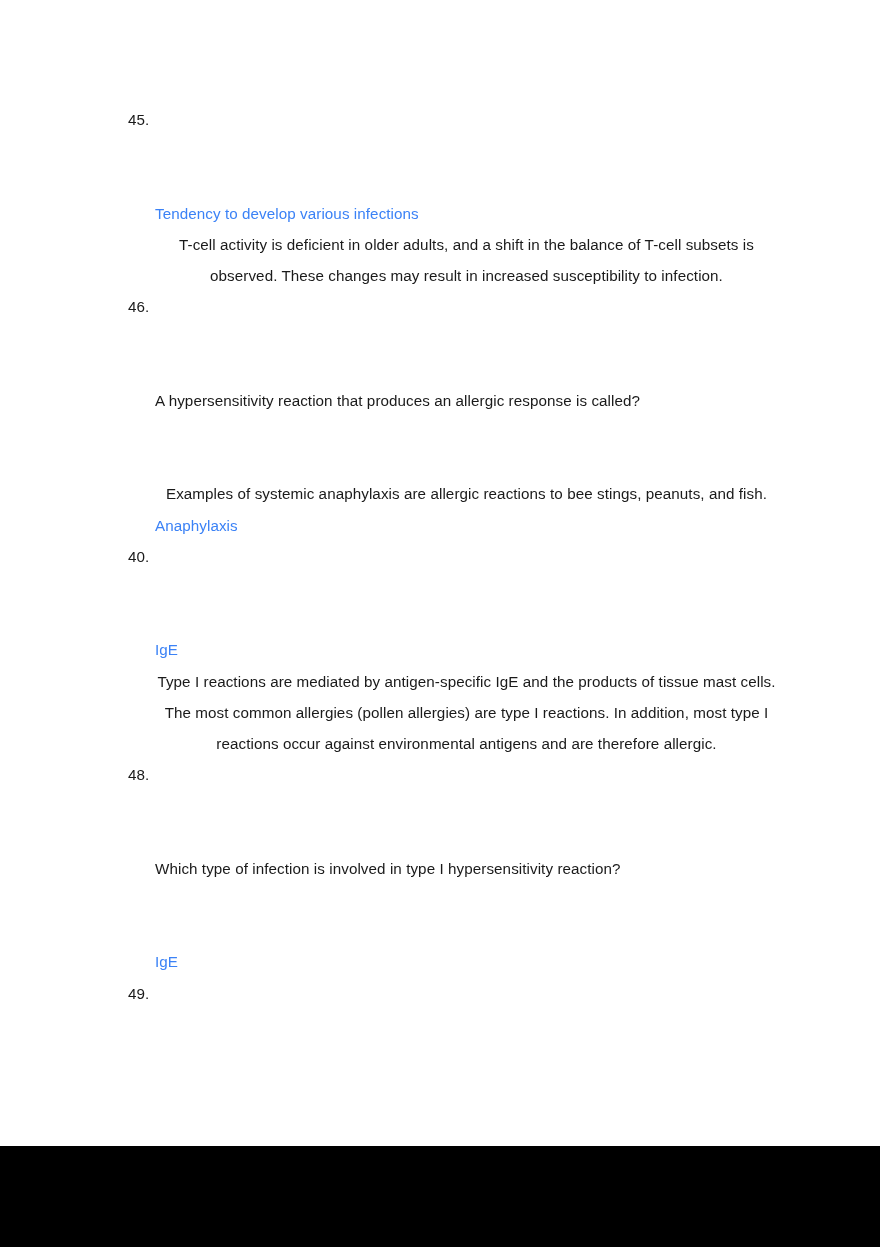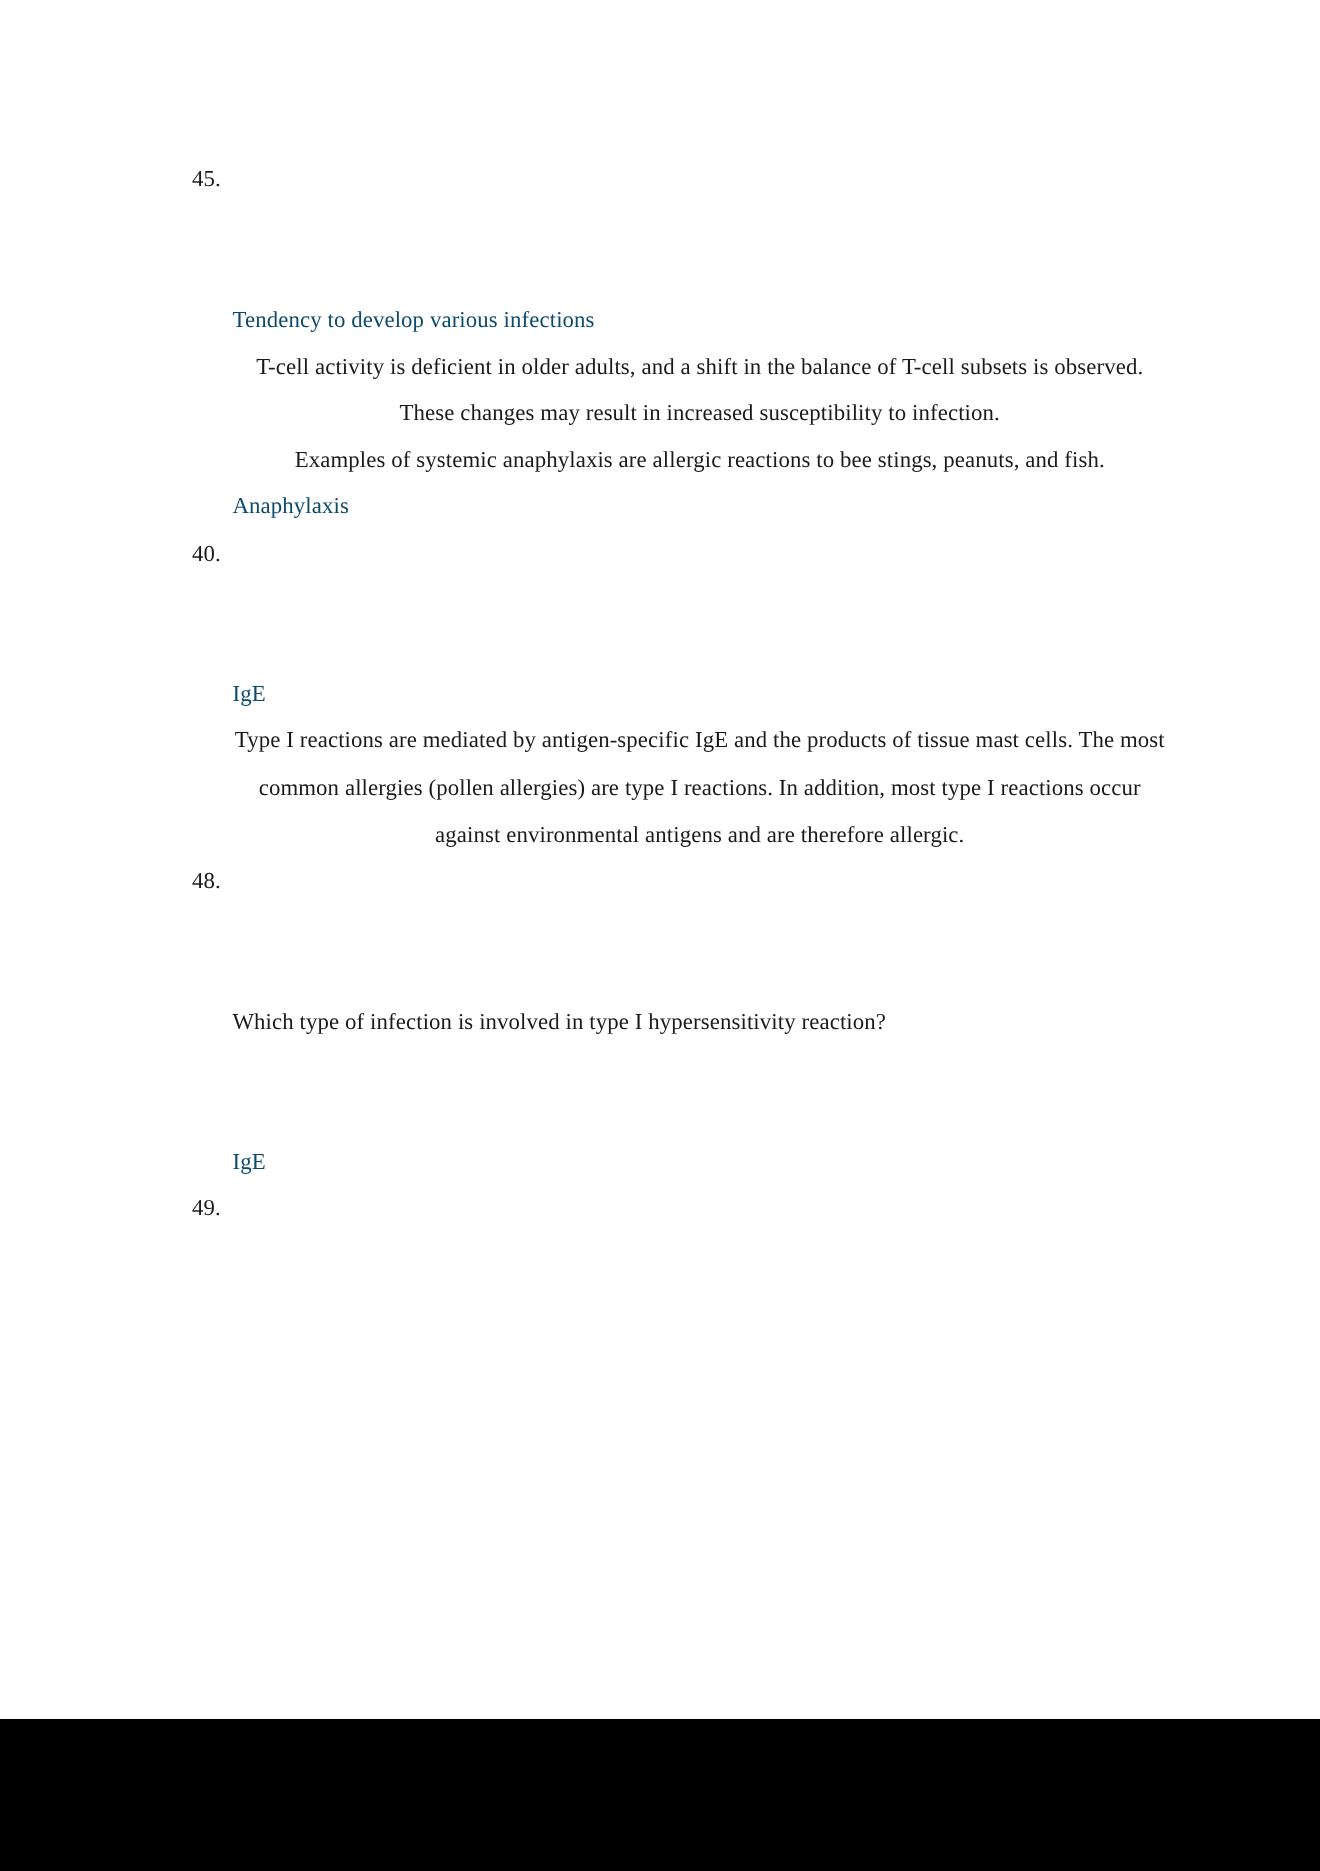--- a/index.html
+++ b/index.html
@@ -32,21 +32,20 @@
   .qa-block {
     margin: 0;
     padding: 0;
   }
   .line {
     font-size: 15.2px;
     line-height: 31.2px;
     color: #1a1a1a;
     letter-spacing: 0.005em;
     white-space: pre-wrap;
-    font-family: Liberation Serif, serif;
   }
   .question {
     position: relative;
     padding-left: 27px;
     color: #1a1a1a;
   }
   .qnum {
     position: absolute;
     left: 0;
     top: 0;
@@ -54,21 +53,21 @@
     text-align: left;
     font-size: 15.2px;
     line-height: 31.2px;
     color: #1a1a1a;
   }
   .qtext {
     display: block;
   }
   .answer {
     padding-left: 27px;
-    color: #0c4a6e;
+    color: #3b82f6;
   }
   .explanation {
     padding-left: 27px;
     color: #1a1a1a;
     text-align: center;
   }
   .ital {
     font-style: italic;
   }
   #bottom-band {
@@ -91,20 +90,24 @@
 
       <div class="qa-block">
         <div class="line question">
           <span class="qnum">45.</span>
         </div>
         <div class="line answer">Tendency to develop various infections</div>
         <div class="line explanation"><span>T-cell activity is deficient in older adults, and a shift in the balance of T-cell subsets is observed. These changes may result in increased susceptibility to infection.</span><span class="ital"></span><span></span></div>
       </div>
 
       <div class="qa-block">
+        <div class="line question">
+          <span class="qnum">46.</span>
+          <span class="qtext">A hypersensitivity reaction that produces an allergic response is called?</span>
+        </div>
         <div class="line explanation"><span>Examples of systemic anaphylaxis are allergic reactions to bee stings, peanuts, and fish.</span><span class="ital"></span><span></span></div>
         <div class="line answer">Anaphylaxis</div>
       </div>
 
       <div class="qa-block">
         <div class="line question">
           <span class="qnum">40.</span>
         </div>
         <div class="line answer">IgE</div>
         <div class="line explanation"><span>Type I reactions are mediated by antigen-specific IgE and the products of tissue mast cells. The most common allergies (pollen allergies) are type I reactions. In addition, most type I reactions occur against environmental antigens and are therefore allergic.</span><span class="ital"></span><span></span></div>

